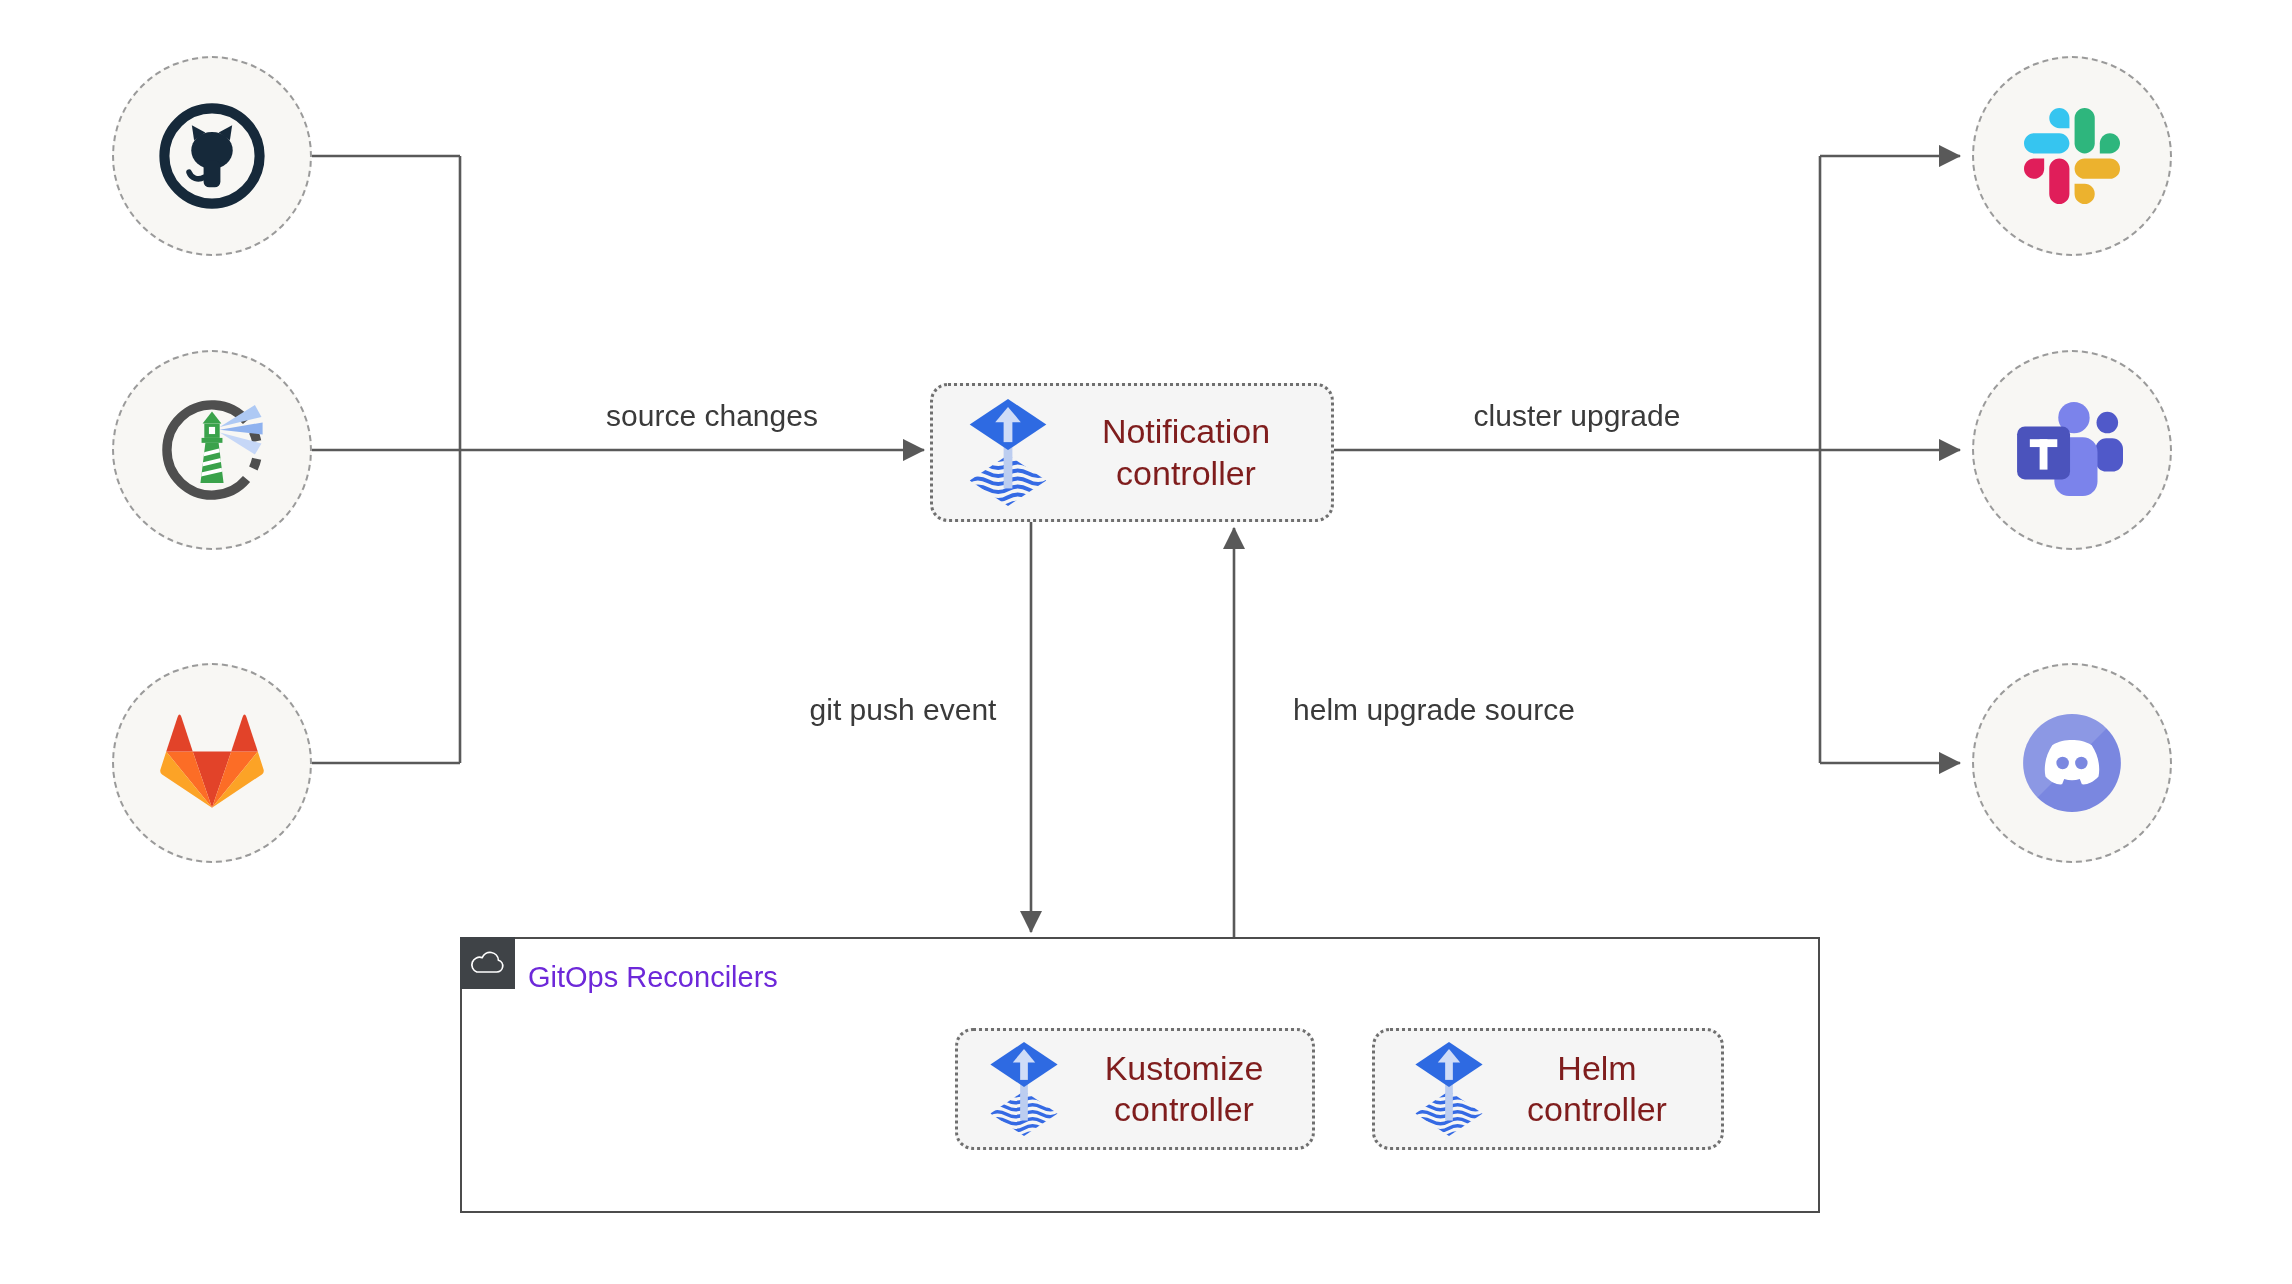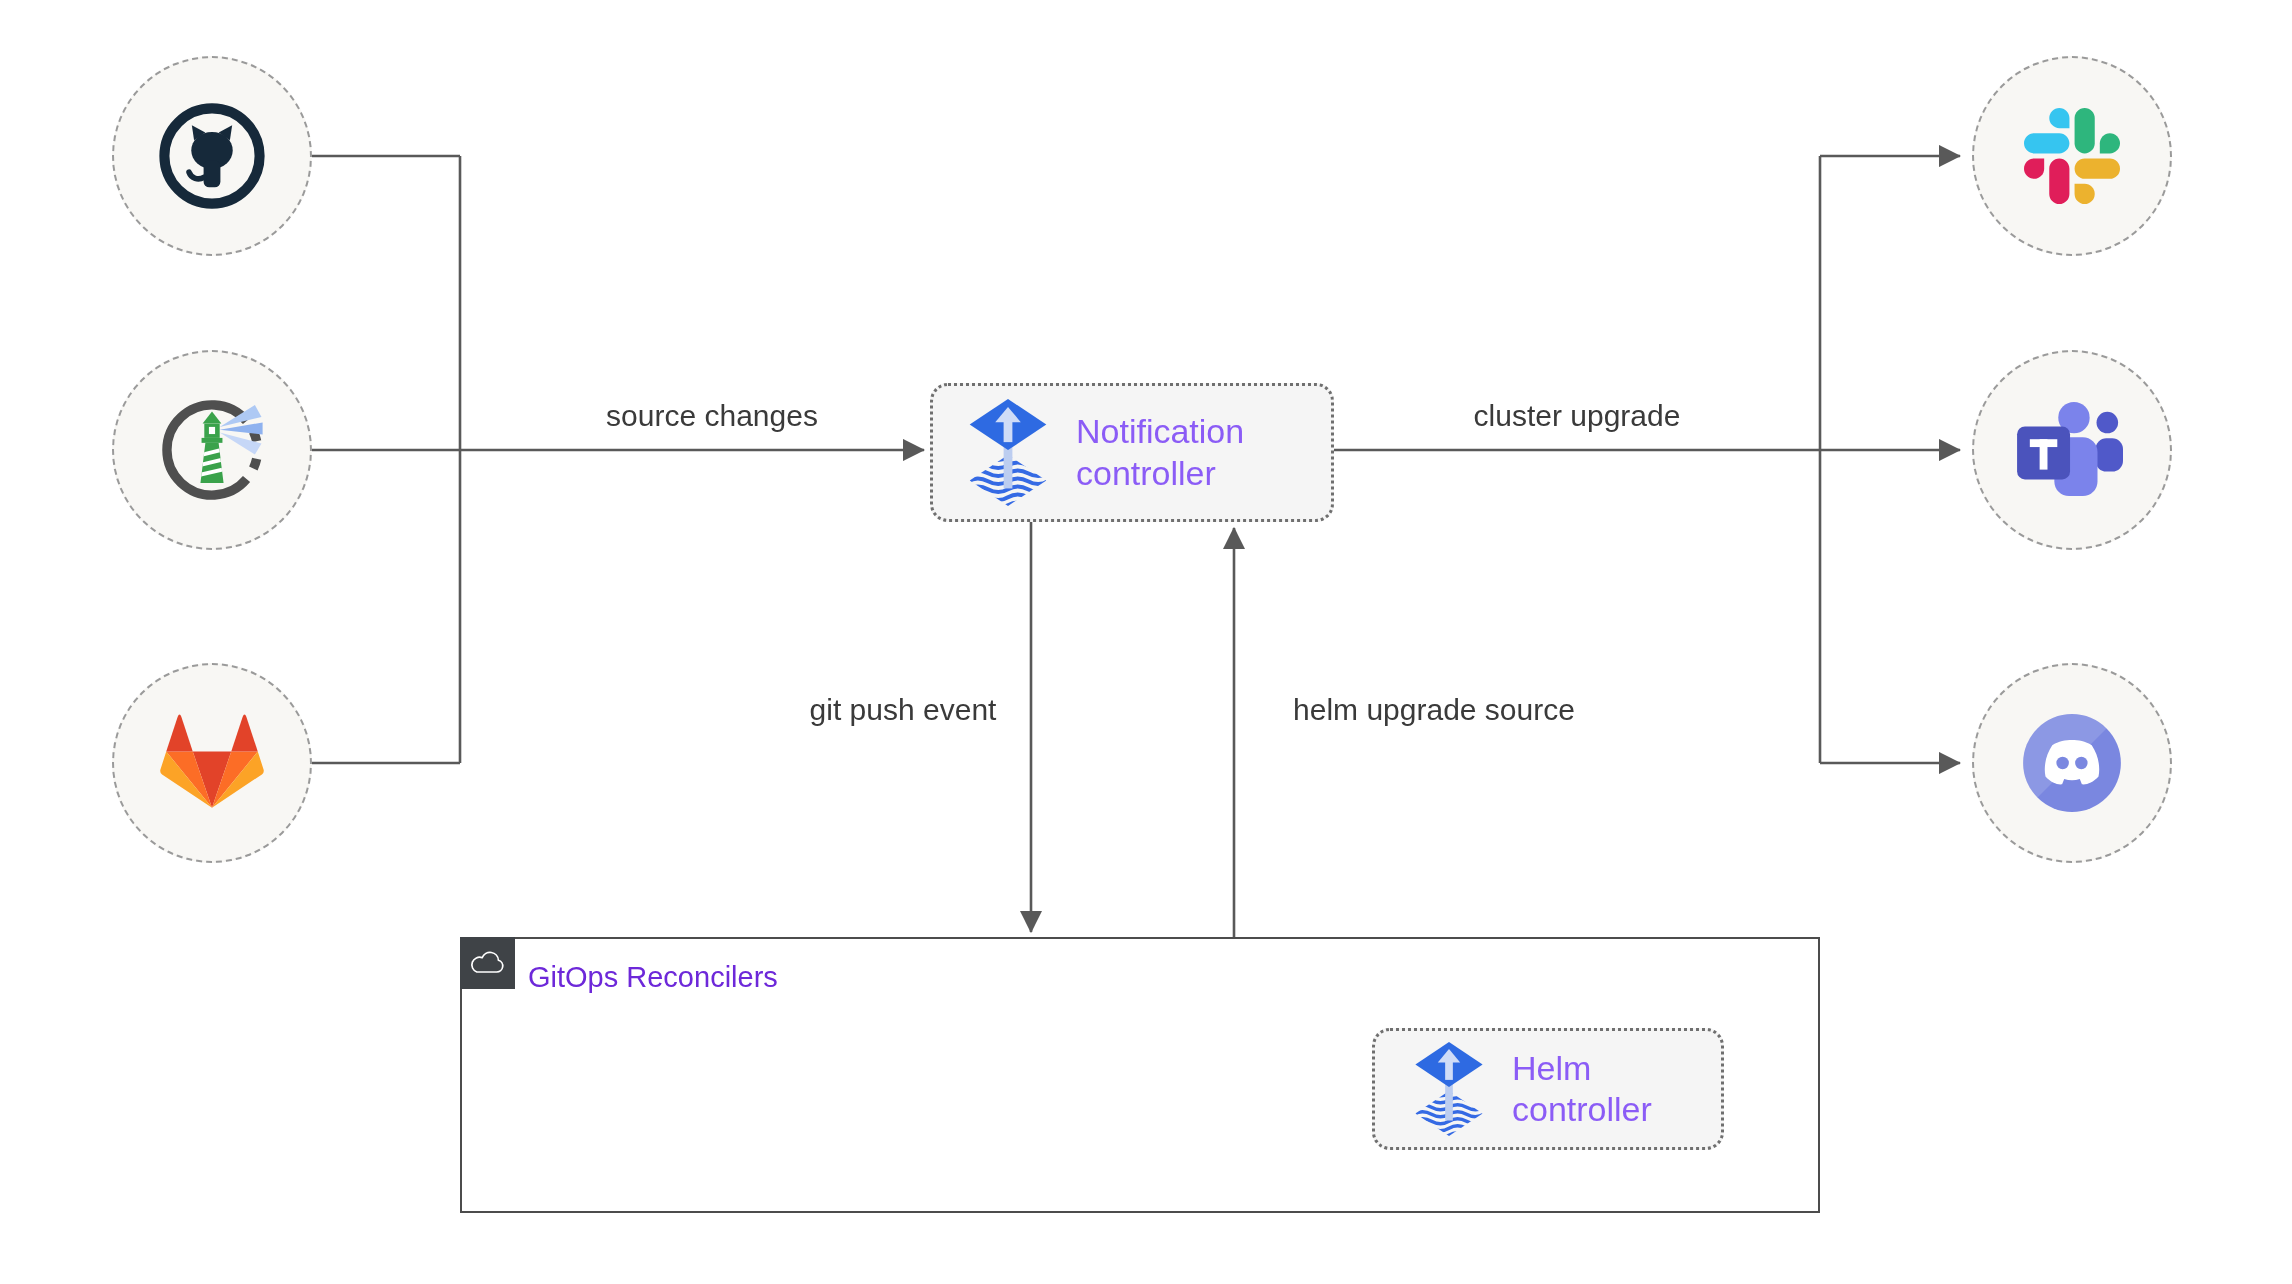--- a/index.html
+++ b/index.html
@@ -6,21 +6,21 @@
   .canvas{position:relative;width:2292px;height:1284px;background:#ffffff;overflow:hidden;}
   .edges{position:absolute;left:0;top:0;pointer-events:none;}
   .edge-line{stroke:#595959;stroke-width:2.6;fill:none;}
 
   .circle-node{position:absolute;width:200px;height:200px;border-radius:50%;
     background:#f8f7f4;border:2.5px dashed #9a9a9a;box-sizing:border-box;
     display:flex;align-items:center;justify-content:center;}
 
   .ctrl-box{position:absolute;background:#f5f5f5;border:3px dotted #6f6f6f;border-radius:18px;
     box-sizing:border-box;display:flex;align-items:center;justify-content:center;gap:28px;}
-  .ctrl-label{font-size:34px;font-weight:500;color:#8b5cf6;line-height:1.22;}
+  .ctrl-label{font-size:34px;font-weight:500;color:#7f1d1d;line-height:1.22;text-align:center;}
   .flux-lg{width:80px;height:107px;flex:0 0 auto;}
   .flux-sm{width:70px;height:94px;flex:0 0 auto;}
 
   .group-box{position:absolute;left:460px;top:937px;width:1360px;height:276px;
     border:2.5px solid #4c4c4c;background:#ffffff;box-sizing:border-box;}
   .group-badge{position:absolute;left:-2.5px;top:-2.5px;width:55px;height:52px;background:#3f4347;
     display:flex;align-items:center;justify-content:center;}
   .group-label{position:absolute;left:66px;top:12px;height:52px;display:flex;align-items:center;
     font-size:29px;color:#6d28d9;}
 
@@ -171,20 +171,26 @@
   <div class="group-box">
     <div class="group-badge">
       <svg width="36" height="26" viewBox="0 0 60 42">
         <path d="M13 36 h33 a10 10 0 0 0 3 -19.6 a14 14 0 0 0 -27 -4.2 A10.5 10.5 0 0 0 13 36 Z" fill="none" stroke="#ffffff" stroke-width="2.8" stroke-linejoin="round"></path>
       </svg>
     </div>
     <div class="group-label">GitOps Reconcilers</div>
   </div>
 
 
+  <div class="ctrl-box" style="left:955px;top:1028px;width:360px;height:122px;">
+    <svg class="flux-sm" viewBox="0 0 100 134">
+        <use href="#flux-sym"></use>
+      </svg>
+    <div class="ctrl-label" style="width:195px;">Kustomize controller</div>
+  </div>
 
   <div class="ctrl-box" style="left:1372px;top:1028px;width:352px;height:122px;">
     <svg class="flux-sm" viewBox="0 0 100 134">
         <use href="#flux-sym"></use>
       </svg>
     <div class="ctrl-label" style="width:170px;">Helm controller</div>
   </div>
 
   <div class="edge-label" style="left:712px;top:416px;">source changes</div>
   <div class="edge-label" style="left:1577px;top:416px;">cluster upgrade</div>

